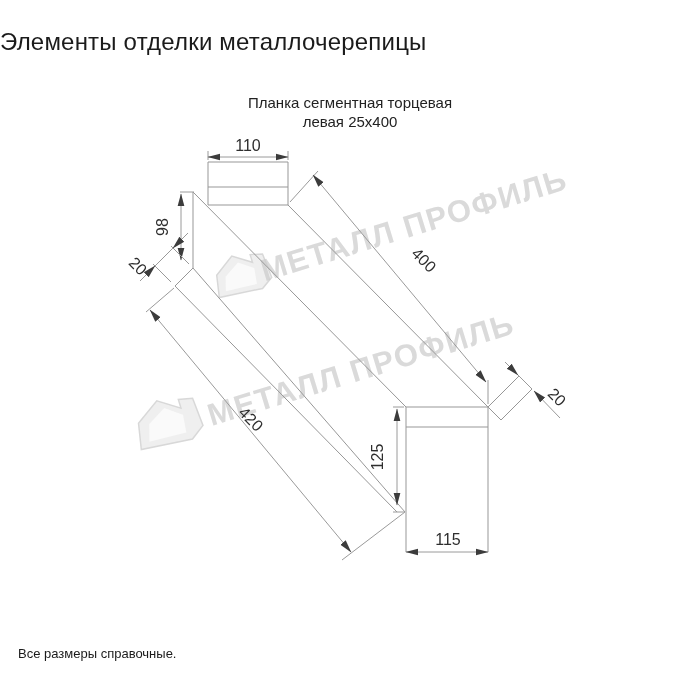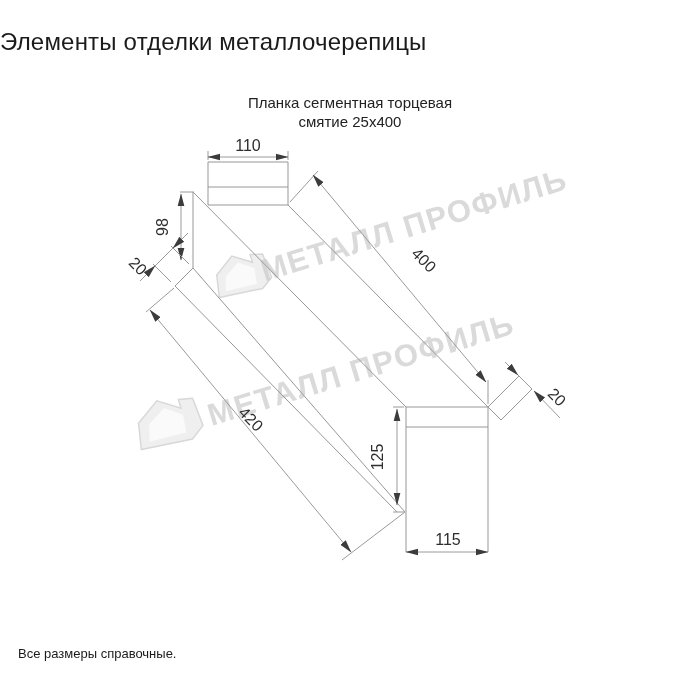--- a/index.html
+++ b/index.html
@@ -28,21 +28,21 @@
 </style>
 </head>
 <body>
 
 <div class="page">
 
   <div class="page-title">Элементы отделки металлочерепицы</div>
 
   <div class="drawing-subtitle">
     <div>Планка сегментная торцевая</div>
-    <div>смятие 25х400</div>
+    <div>левая 25х400</div>
   </div>
 
   <svg class="drawing-svg" width="700" height="700" viewBox="0 0 700 700">
     <defs>
       <marker id="arrow" viewBox="0 0 12 8" refX="11.5" refY="4" markerWidth="13" markerHeight="9" orient="auto-start-reverse">
         <path d="M12,4 L0,0.8 L0,7.2 Z" fill="#3c3c3c"></path>
       </marker>
     </defs>
 
     <g transform="translate(218,300) rotate(-17)">

